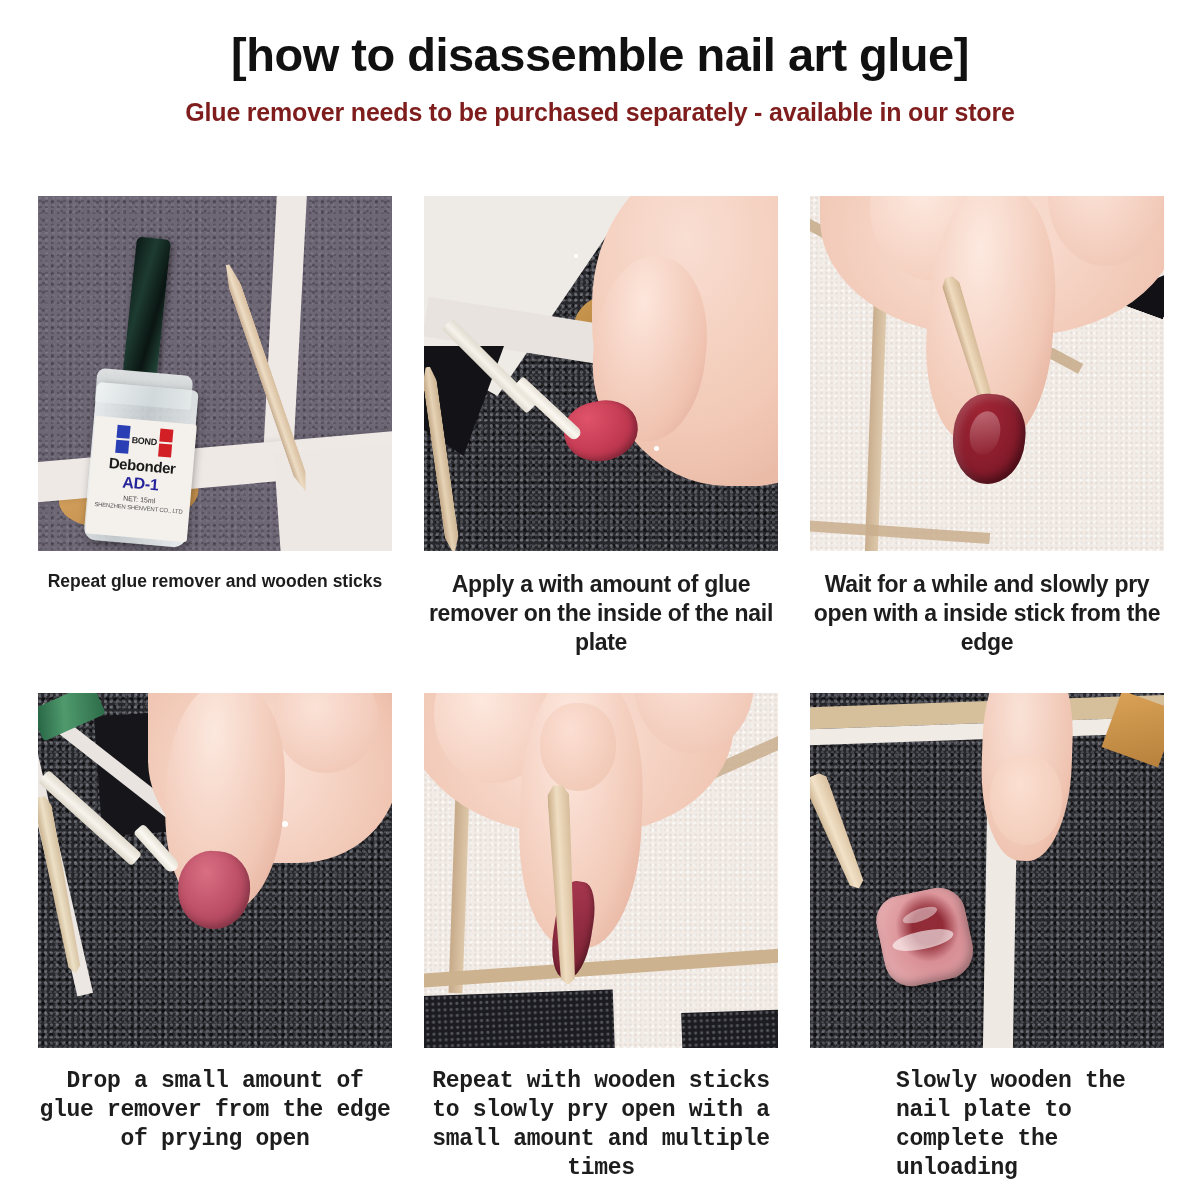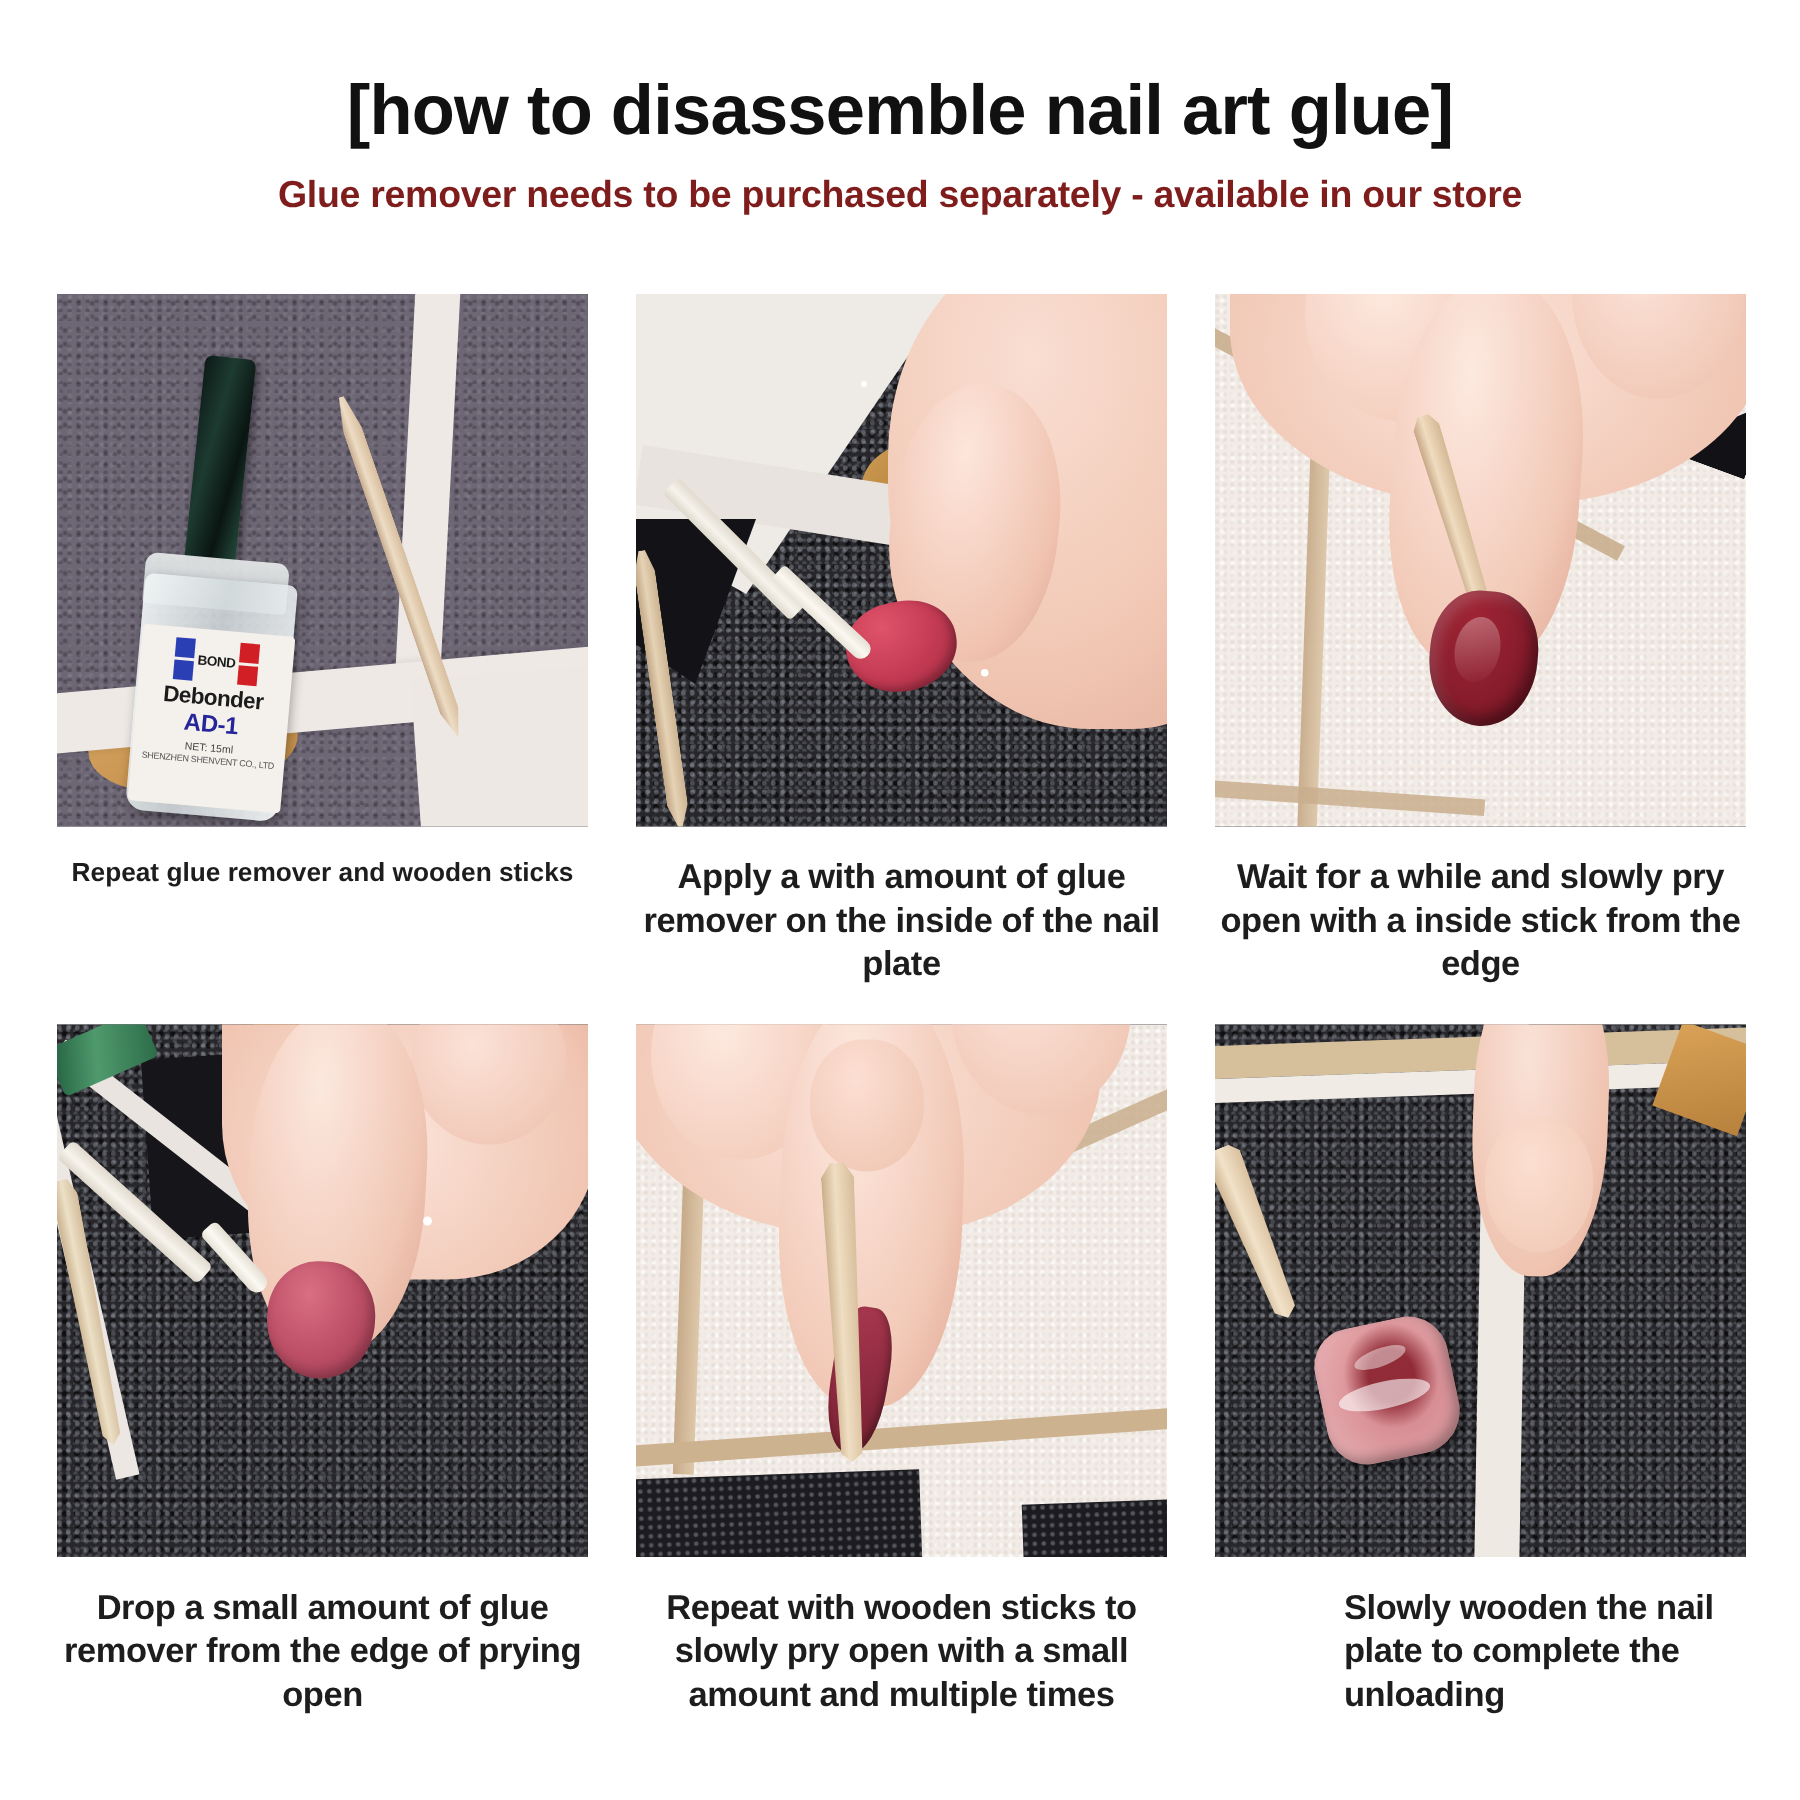--- a/index.html
+++ b/index.html
@@ -5,21 +5,21 @@
   * { box-sizing: border-box; margin: 0; padding: 0; }
   html, body {
     width: 1200px; height: 1200px;
     background: #ffffff;
     font-family: "Liberation Sans", sans-serif;
     overflow: hidden;
   }
   .page { position: relative; width: 1200px; height: 1200px; background:#fff; }
 
   
-  .header { padding-top: 48px; text-align: center; }
+  .header { padding-top: 30px; text-align: center; }
   .title {
     font-size: 47px;
     font-weight: bold;
     color: #111111;
     letter-spacing: -0.5px;
     line-height: 1.05;
     white-space: nowrap;
   }
   .subtitle {
     margin-top: 19px;
@@ -30,21 +30,21 @@
     white-space: nowrap;
   }
 
   
   .grid {
     position: absolute;
     left: 38px; top: 196px;
     width: 1126px;
   }
   .row { display: flex; gap: 32px; }
-  .row + .row { margin-top: 26px; }
+  .row + .row { margin-top: 36px; font-family: Liberation Mono, monospace; }
   .cell { width: 354px; }
 
   .photo {
     position: relative;
     width: 354px; height: 355px;
     overflow: hidden;
     background: #2b2b30;
   }
   .photo .layer { position: absolute; }
 

